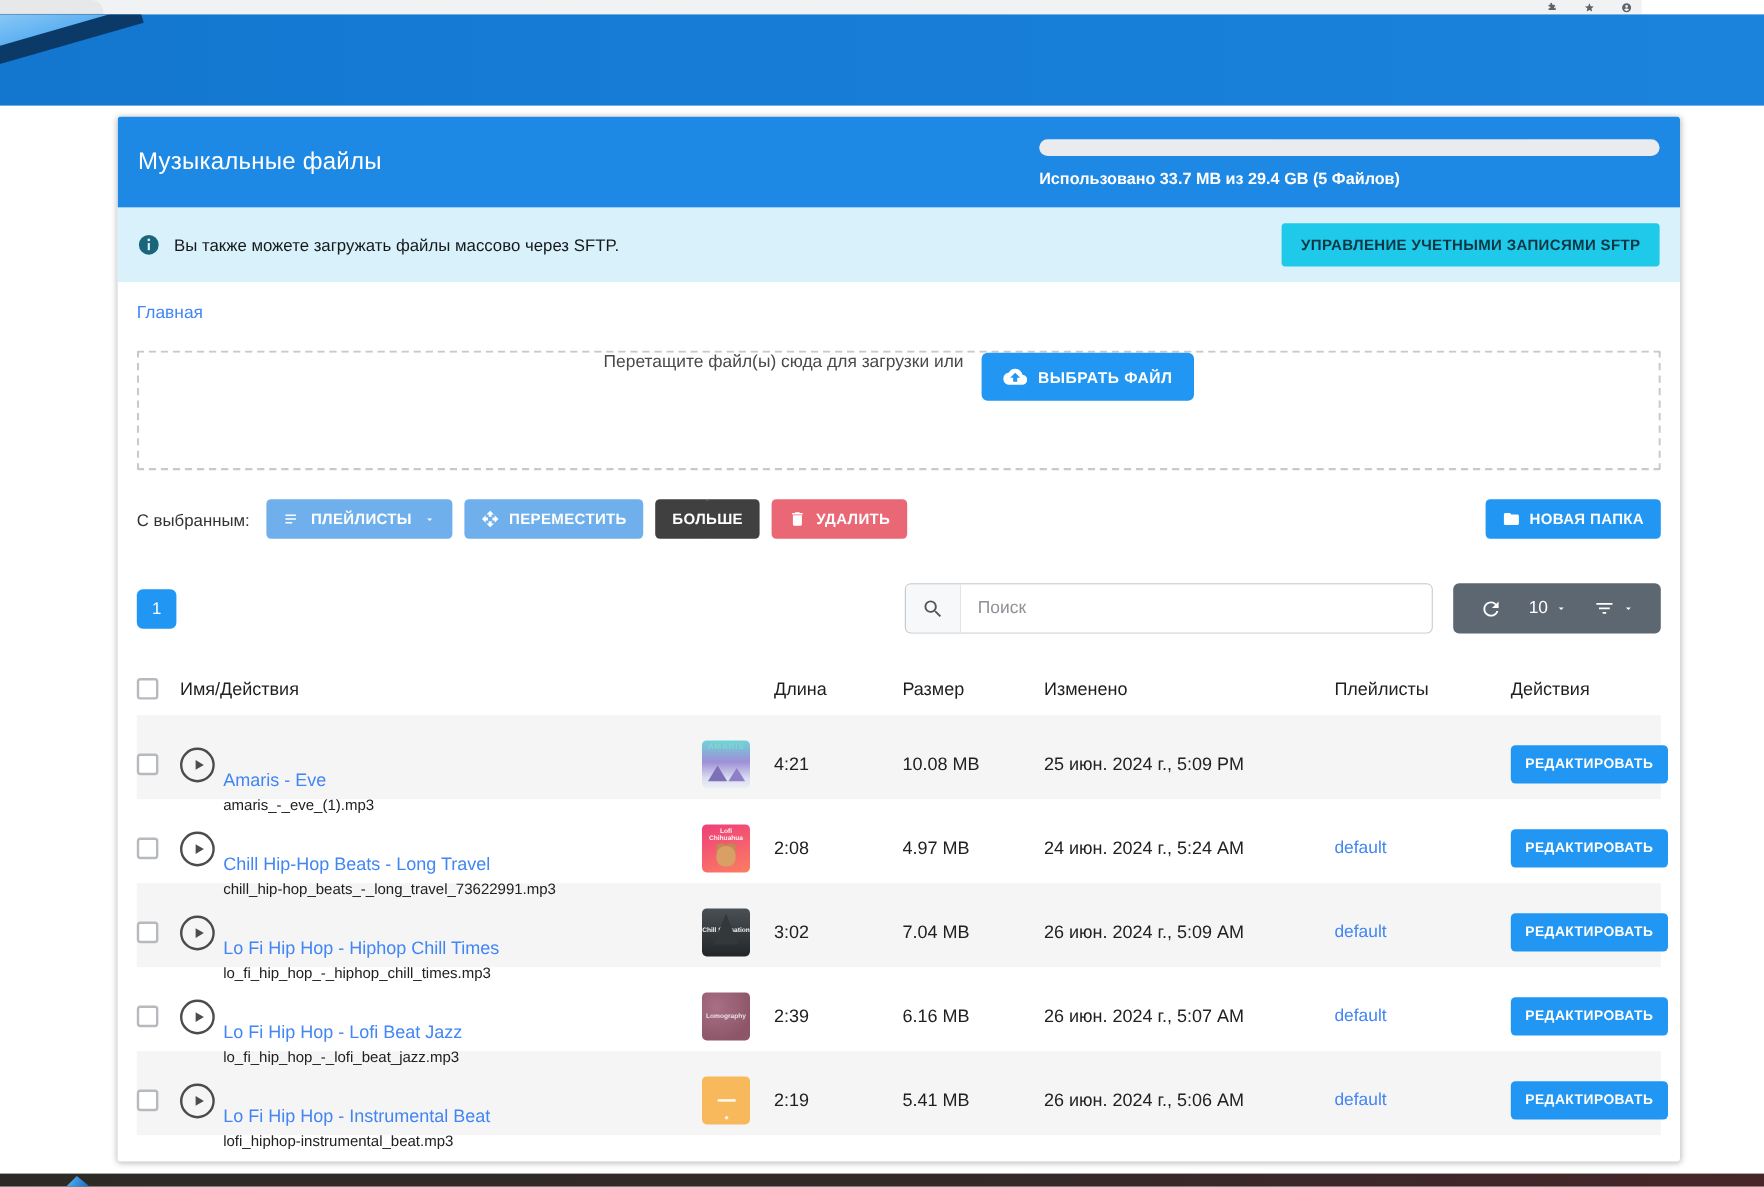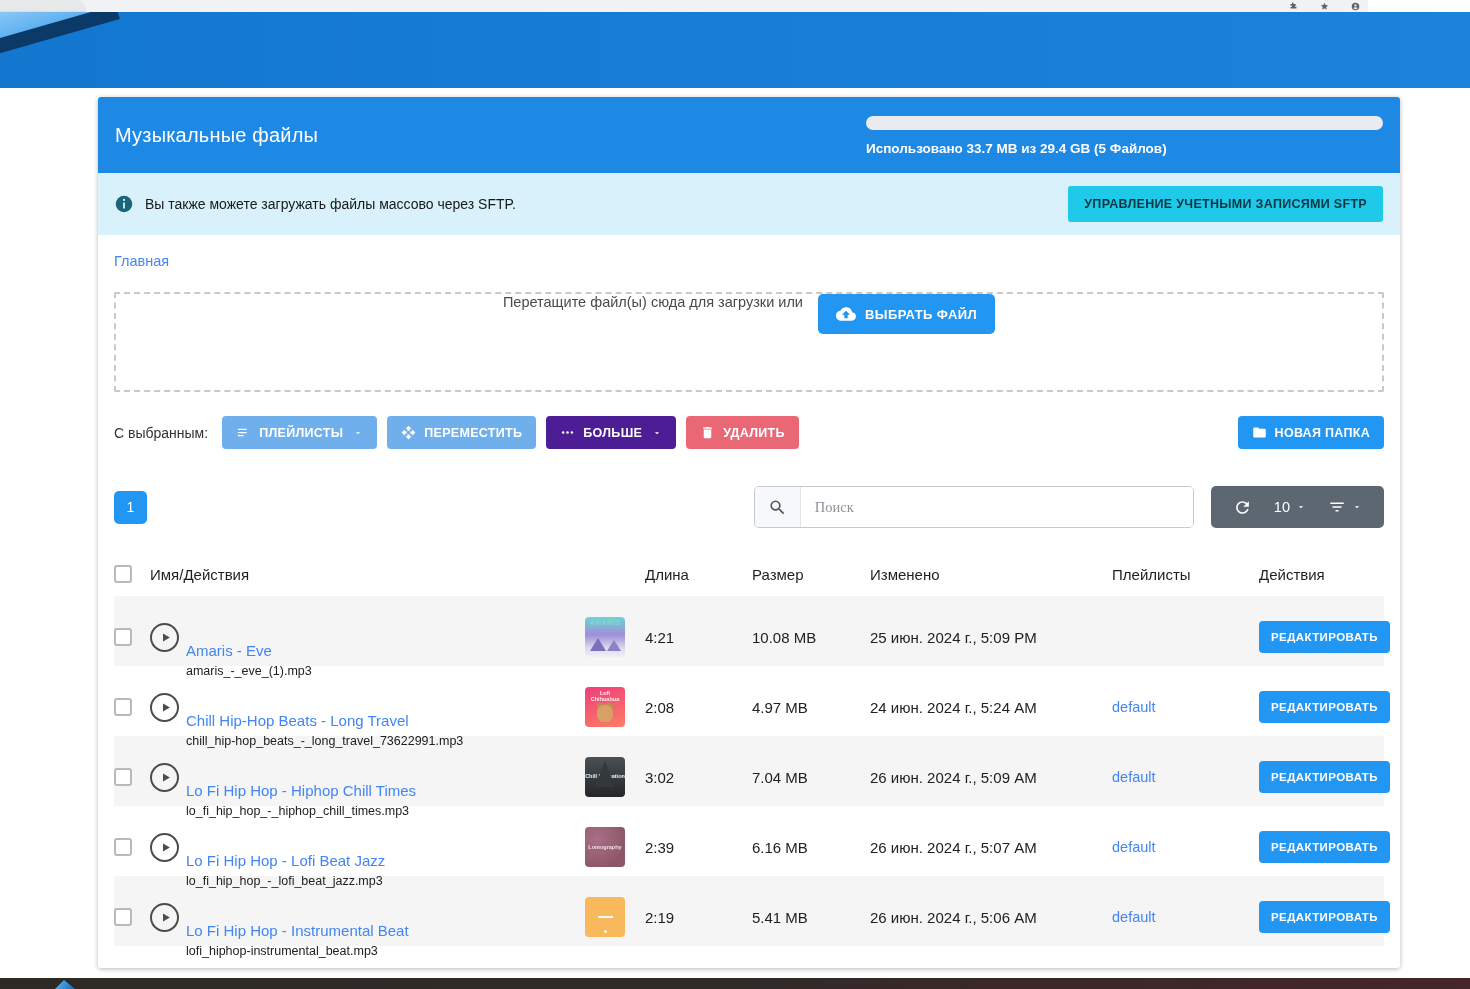--- a/index.html
+++ b/index.html
@@ -43,31 +43,31 @@
   .dropzone-text { font-size:14.5px; color:#4a4a4a; }
   .choose-btn { height:40px; background:#2196f3; border:none; border-radius:5px; color:#fff; font-weight:bold; font-size:13px; letter-spacing:.4px; padding:16px 18px; display:inline-flex; align-items:center; gap:9px; font-family:inherit; cursor:pointer; }
   .choose-btn svg { width:20px; height:20px; fill:#fff; }
 
   .actions-row { margin-top:24px; display:flex; align-items:center; gap:10px; }
   .actions-label { font-size:14px; color:#333; margin-right:4px; }
   .act-btn { height:33px; border:none; border-radius:4px; color:#fff; font-weight:bold; font-size:12.5px; letter-spacing:.3px; padding:0 14px; display:inline-flex; align-items:center; gap:8px; font-family:inherit; cursor:pointer; }
   .act-btn svg { width:15px; height:15px; fill:#fff; }
   .act-btn .caret { width:10px; height:10px; margin-left:2px; }
   .btn-lightblue { background:#6fb0ec; }
-  .btn-gray { background:#4c1d95; }
+  .btn-gray { background:#404040;flex-direction:column; }
   .btn-danger { background:#ea6876; }
   .btn-primary { background:#2196f3; }
   .new-folder { margin-left:auto; }
 
   .list-controls { margin-top:37px; display:flex; align-items:center; }
   .page-btn { width:33px; height:33px; background:#2196f3; border:none; border-radius:5px; color:#fff; font-size:14px; font-family:inherit; cursor:pointer; }
   .search-group { margin-left:auto; width:440px; height:42px; border:1px solid #c6cace; border-radius:5px; display:flex; overflow:hidden; background:#fff; }
   .search-prefix { width:46px; background:#f7f8f9; border-right:1px solid #e2e4e7; display:flex; align-items:center; justify-content:center; }
   .search-prefix svg { width:19px; height:19px; fill:#555; }
-  .search-input { flex:1; border:none; outline:none; font-size:14.5px; padding:0 14px; color:#333; font-family:Liberation Serif, serif; }
+  .search-input { flex:1; border:none; outline:none; font-size:14.5px; padding:0 14px; color:#333; font-family:Liberation Sans, sans-serif; }
   .search-input::placeholder { color:#8d9297; }
   .dark-toolbar { margin-left:17px; height:42px; background:#5d6771; border-radius:5px; display:flex; align-items:center; padding:0 15px; gap:8px; color:#fff; }
   .dark-toolbar .grp { display:flex; align-items:center; gap:6px; padding:0 7px; cursor:pointer; }
   .dark-toolbar svg { fill:#fff; }
   .per-page { font-size:14.5px; }
 
   
   .table { margin-top:24px; }
   .thead { display:grid; grid-template-columns:36px 435px 60px 107px 118px 242px 147px 125px; height:44px; align-items:center; font-size:15px; font-weight:500; color:#1f1f1f; }
   .trow { display:grid; grid-template-columns:36px 36px 399px 60px 107px 118px 242px 147px 125px; height:70px; align-items:center; }

